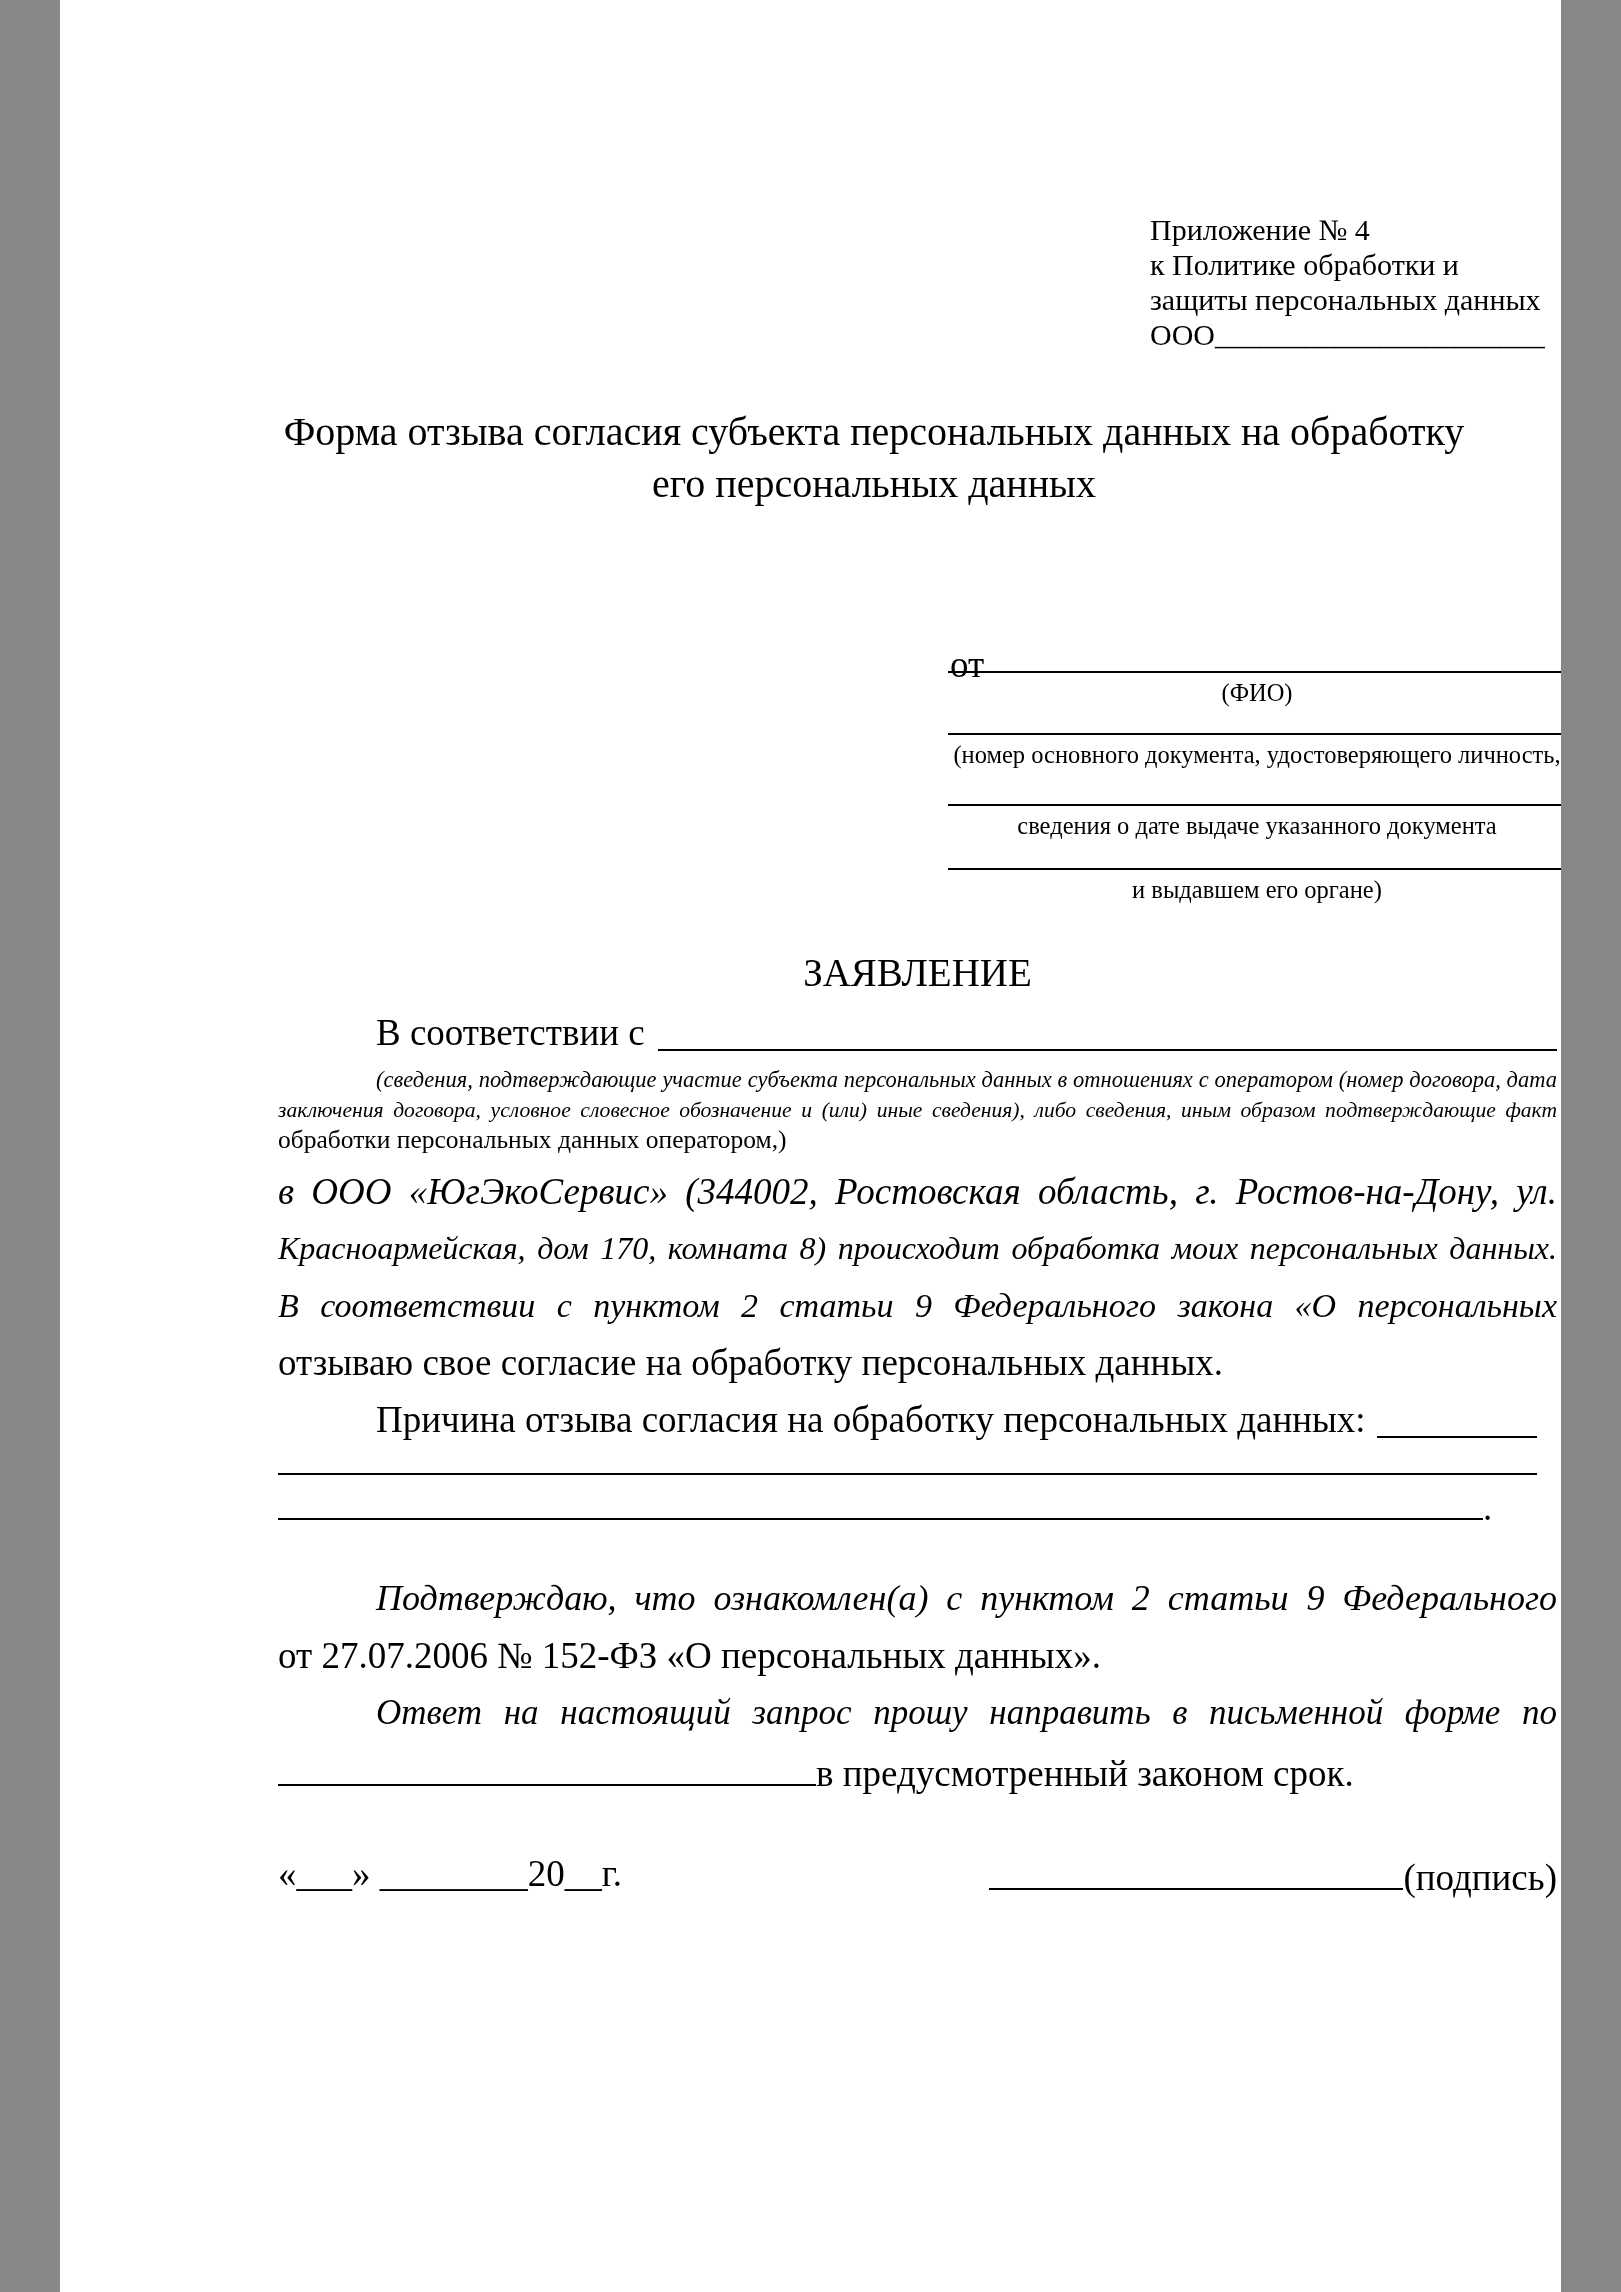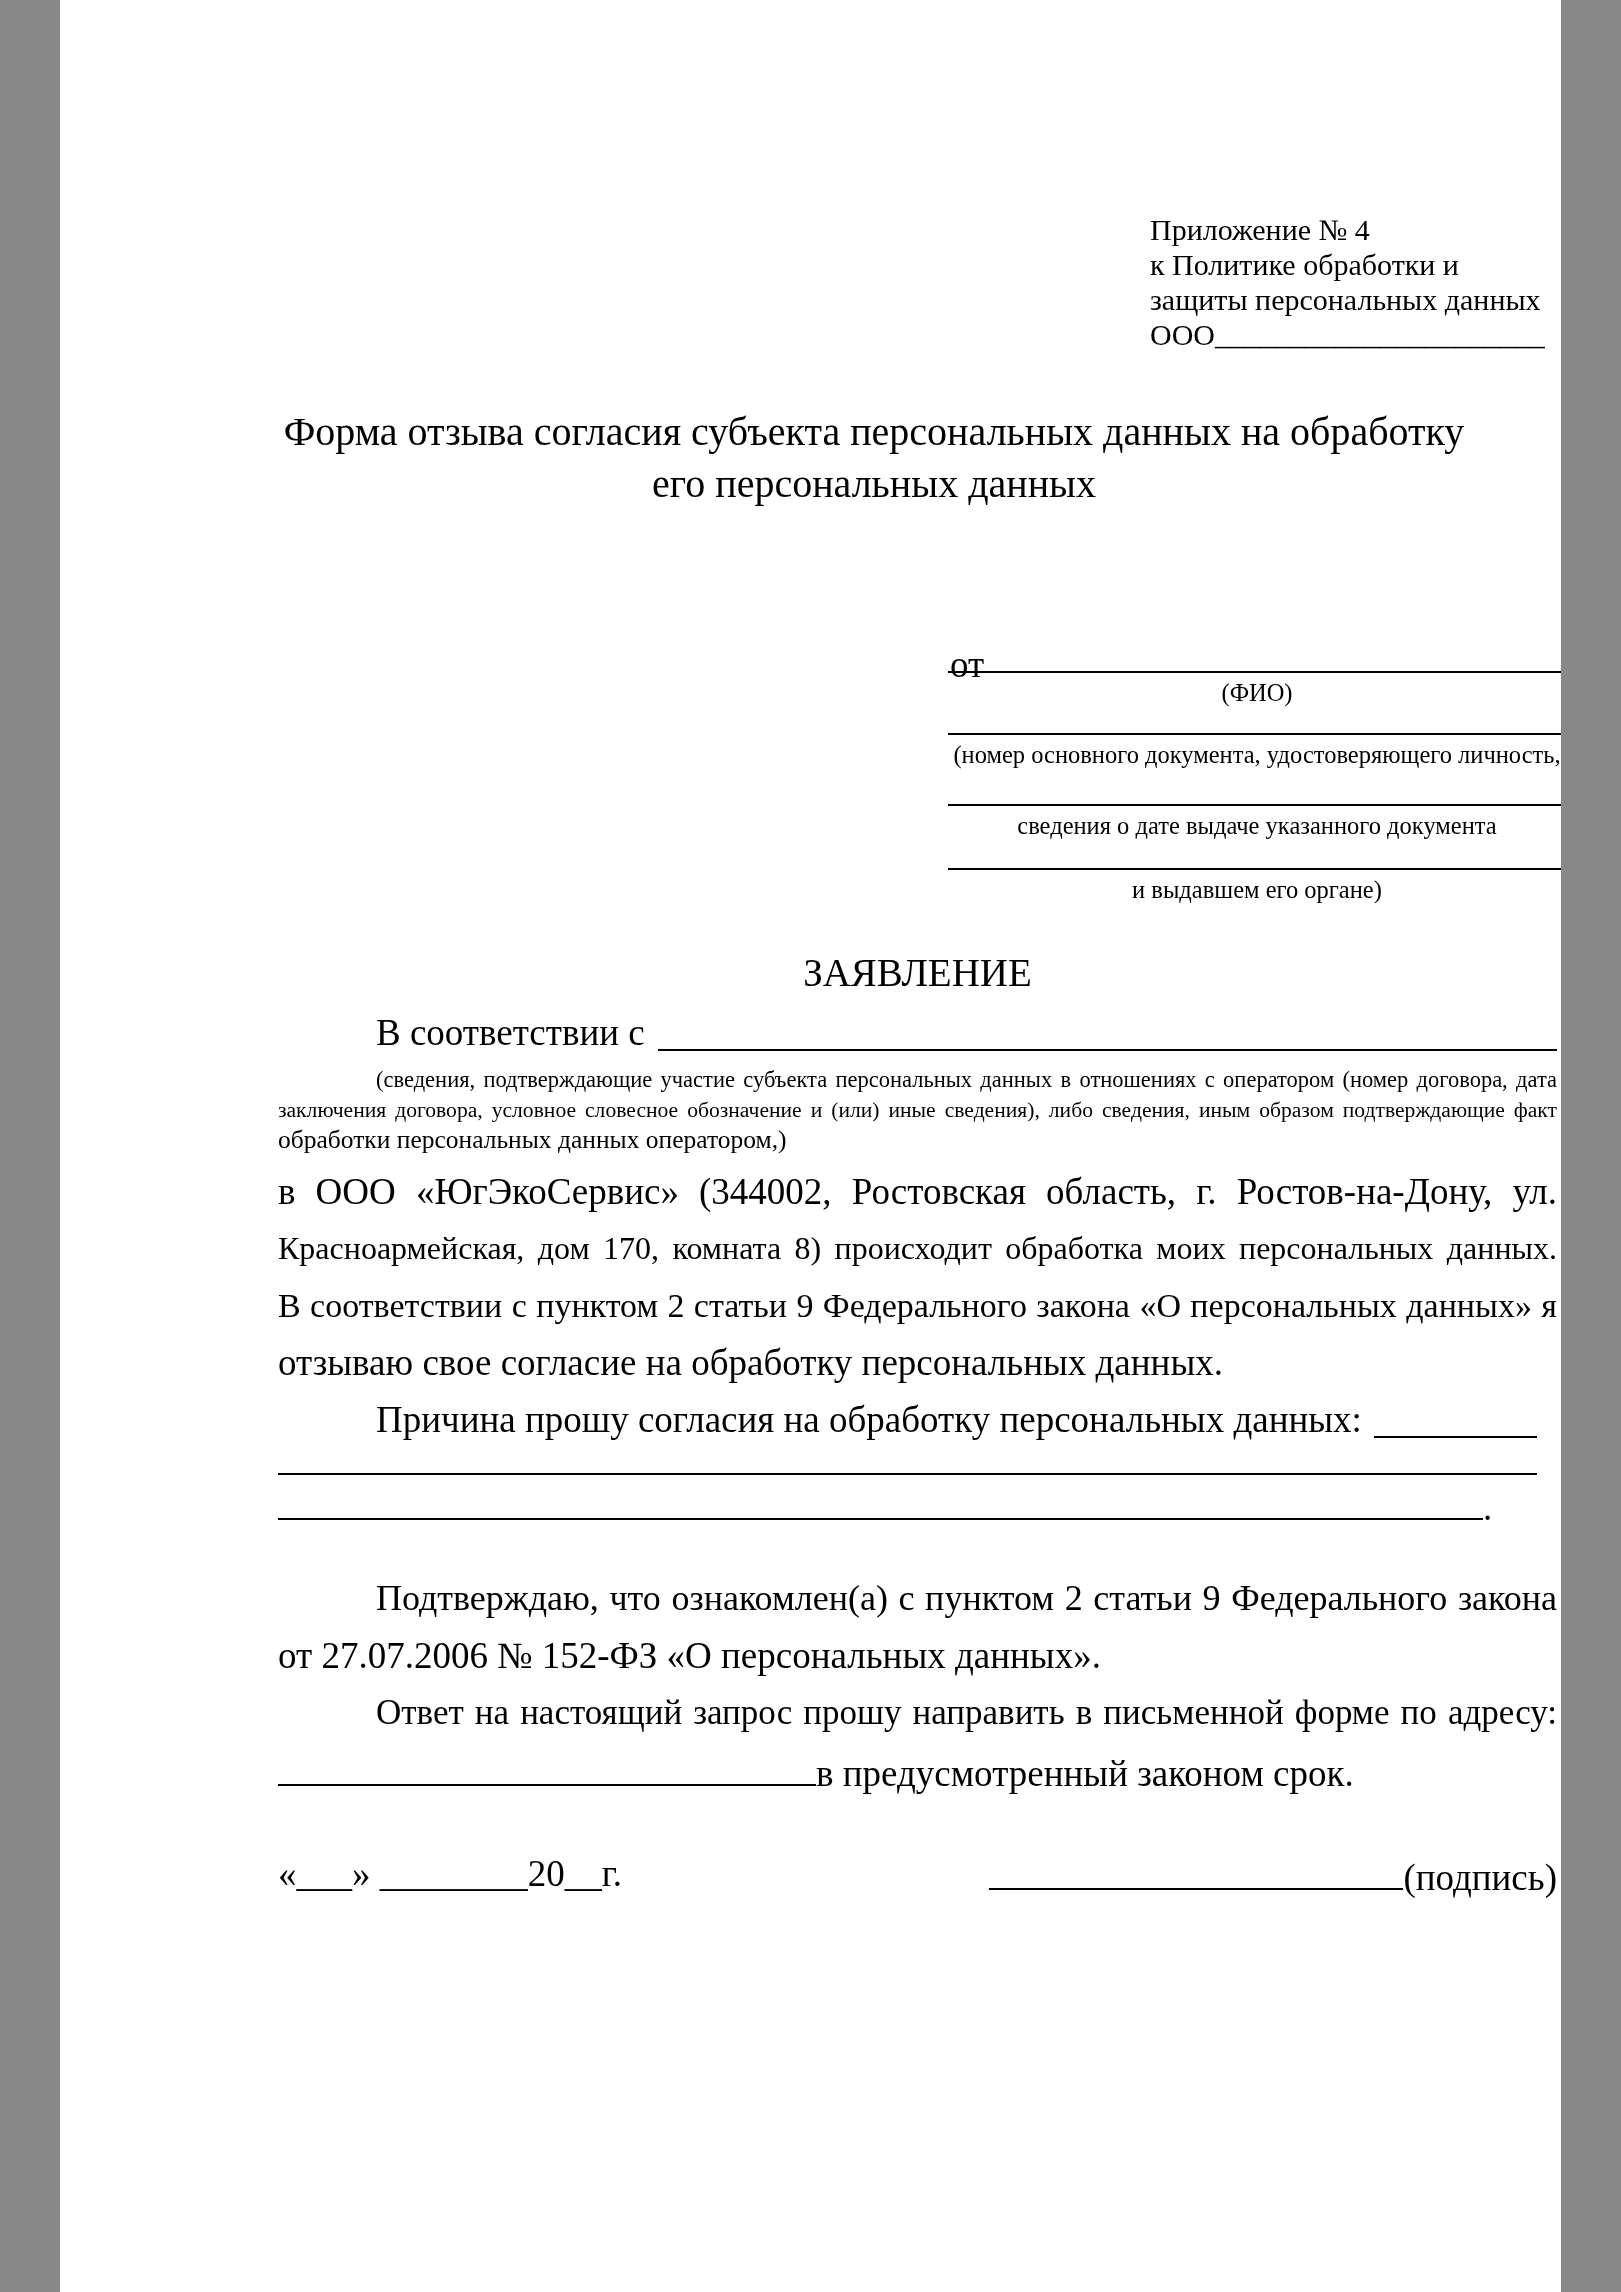--- a/index.html
+++ b/index.html
@@ -23,21 +23,21 @@
   .addr-text{position:absolute;left:890px;width:617px;height:49px;line-height:49px;overflow:hidden;}
   .a-rule{position:absolute;left:888px;width:617px;height:0;border-bottom:2.9px solid #000;}
   .a-cap{position:absolute;left:859px;width:676px;text-align:center;font-size:24.5px;line-height:29px;height:31px;overflow:hidden;}
   
   .doc-main{position:absolute;left:218px;top:941px;width:1279px;}
   .h-row{height:63px;line-height:63px;text-align:center;font-size:39px;overflow:hidden;}
   .row{height:57px;line-height:57px;overflow:hidden;}
   .flexrow{display:flex;align-items:flex-start;text-align:center;}
   .fill{flex:1 1 auto;height:45px;border-bottom:2.9px solid #000;}
   .lbl-indent{margin-left:98px;white-space:nowrap;}
-  .jline{text-align:justify;text-align-last:justify;}
+  .jline{text-align:justify;text-align-last:justify;font-style:italic;}
   .indent{text-indent:98px;}
   .footnote{margin-top:3.9px;font-size:25.5px;line-height:30px;}
   .footnote div{height:30px;overflow:hidden;}
   .blank1{height:25.5px;width:1259px;border-bottom:2.9px solid #000;}
   .blank2{height:56px;line-height:56px;}
   .rule-ib{display:inline-block;border-bottom:2.9px solid #000;height:43px;vertical-align:baseline;}
   .rule-w2{width:1205px;}
   .rule-reply{width:538px;}
   .rule-sig{width:414px;}
   .spacer40{height:39px;}
@@ -90,21 +90,21 @@
     </div>
 
     <div style="height:7.8px;"></div>
 
     <div class="row jline">в ООО «ЮгЭкоСервис» (344002, Ростовская область, г. Ростов-на-Дону, ул.</div>
     <div class="row jline" style="font-size: 32px;">Красноармейская, дом 170, комната 8) происходит обработка моих персональных данных.</div>
     <div class="row jline" style="font-size: 34px;">В соответствии с пунктом 2 статьи 9 Федерального закона «О персональных данных» я</div>
     <div class="row">отзываю свое согласие на обработку персональных данных.</div>
 
     <div class="row flexrow">
-      <span class="lbl-indent">Причина прошу согласия на обработку персональных данных:</span>
+      <span class="lbl-indent">Причина отзыва согласия на обработку персональных данных:</span>
       <span class="fill" style="margin-left:11.8px;margin-right:19.6px;"></span>
     </div>
 
     <div class="blank1"></div>
 
     <div class="blank2"><span class="rule-ib rule-w2"></span><span>.</span></div>
 
     <div class="spacer40"></div>
 
     <div class="row jline indent" style="font-size: 36px;">Подтверждаю, что ознакомлен(а) с пунктом 2 статьи 9 Федерального закона</div>

